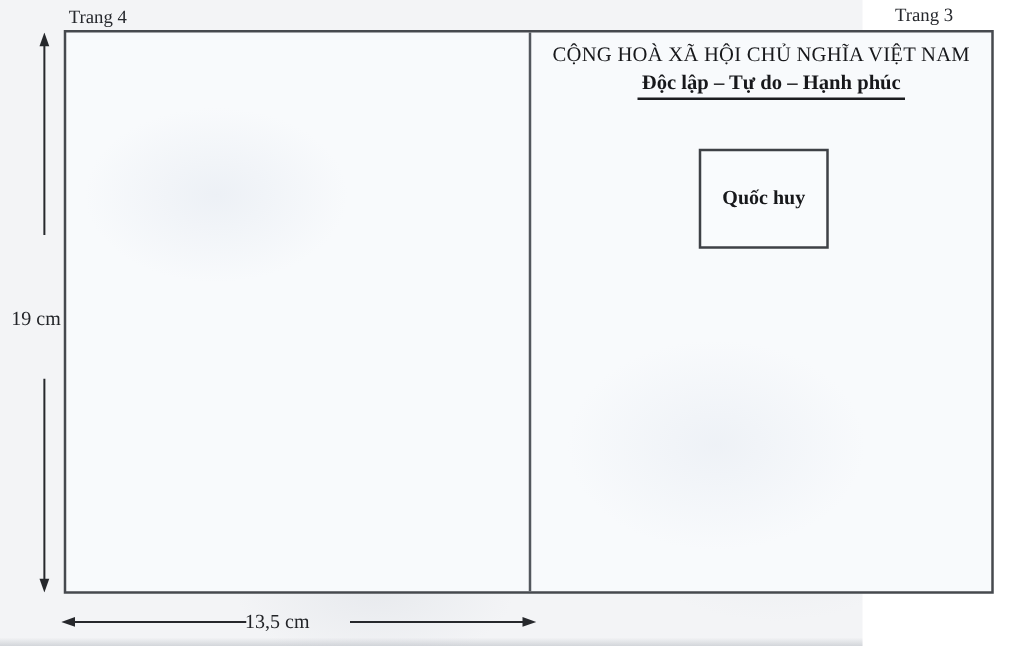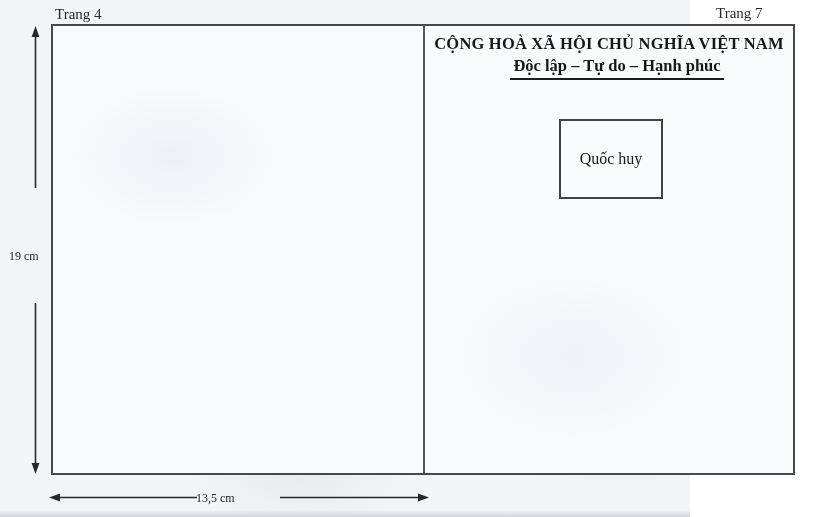--- a/index.html
+++ b/index.html
@@ -64,21 +64,21 @@
   }
 
   .national-header {
     position: absolute;
     left: 0; right: 0; top: 8px;
     text-align: center;
   }
   .national-header .line1 {
     font-size: 16.5px;
     line-height: 20px;
-    font-weight: bold;
+    font-weight: normal;
     letter-spacing: 0.2px;
     white-space: nowrap;
   }
   .national-header .motto {
     display: inline-block;
     margin-top: 2px;
     font-size: 16.5px;
     line-height: 20px;
     font-weight: bold;
     white-space: nowrap;
@@ -92,21 +92,21 @@
     left: 134px; top: 93px;
     width: 104px; height: 80px;
     border: 2px solid #3e4146;
     background: #f9fbfd;
     display: flex;
     align-items: center;
     justify-content: center;
   }
   .emblem-box .emblem-label {
     font-size: 16px;
-    font-weight: normal;
+    font-weight: bold;
     white-space: nowrap;
   }
 
   .diploma-title {
     position: absolute;
     left: 0; right: 0; top: 291px;
     text-align: center;
     font-family: "Liberation Sans", "DejaVu Sans", sans-serif;
     font-weight: bold;
     font-size: 20px;
@@ -121,36 +121,36 @@
     left: 29px; top: 26px;
     width: 13px; height: 448px;
   }
   .dim-arrow-h {
     position: absolute;
     left: 49px; top: 491px;
     width: 380px; height: 13px;
   }
   .dim-label {
     position: absolute;
-    font-size: 12px;
+    font-size: 16px;
     line-height: 18px;
     color: #222428;
     white-space: nowrap;
   }
   .dim-label-height { left: 9px;   top: 247px; }
   .dim-label-width  { left: 196px; top: 489px; }
 </style>
 </head>
 <body>
 
 <div class="canvas">
 
   <span class="page-label page-label-left">Trang 4</span>
 
-  <span class="page-label page-label-right">Trang 7</span>
+  <span class="page-label page-label-right">Trang 3</span>
 
   <div class="cover-rect">
 
     <div class="left-page"></div>
 
     <div class="fold-divider"></div>
 
     <div class="right-page">
 
       <div class="national-header">

